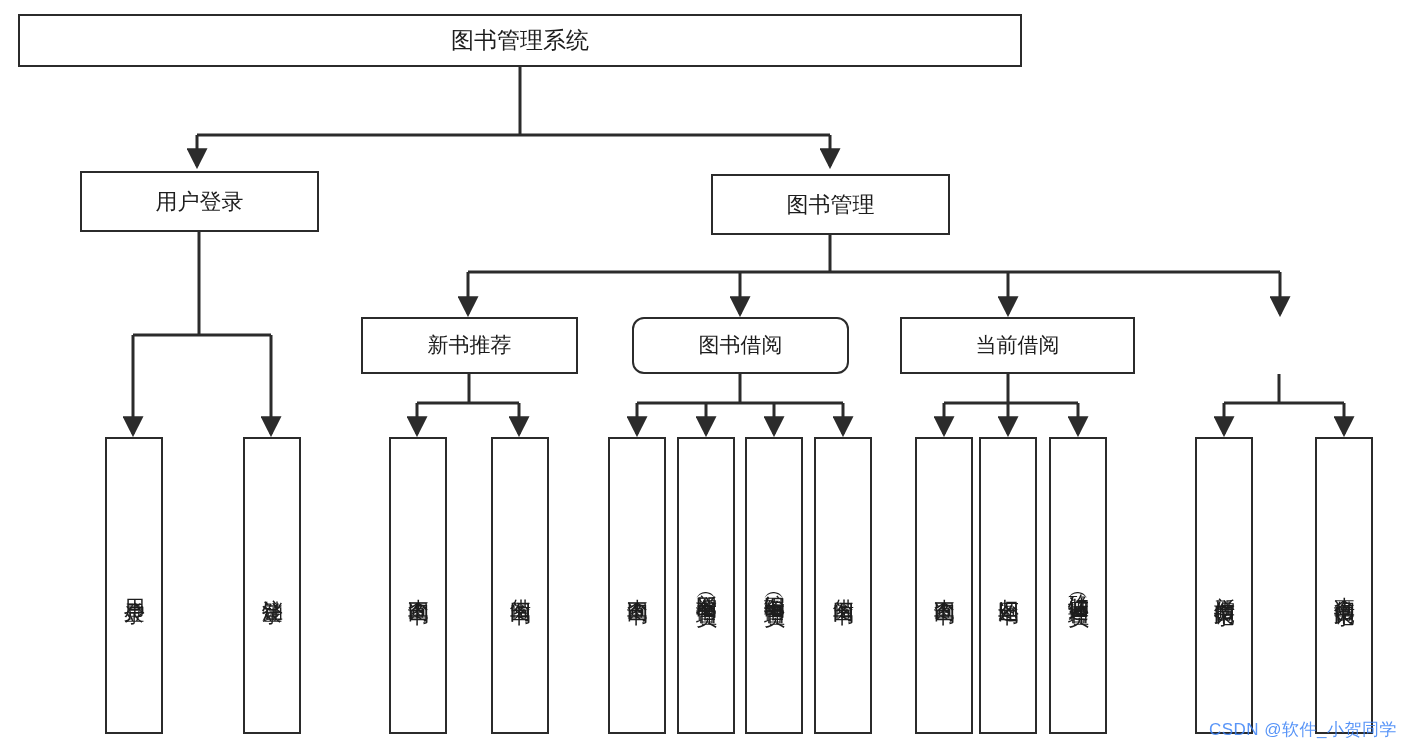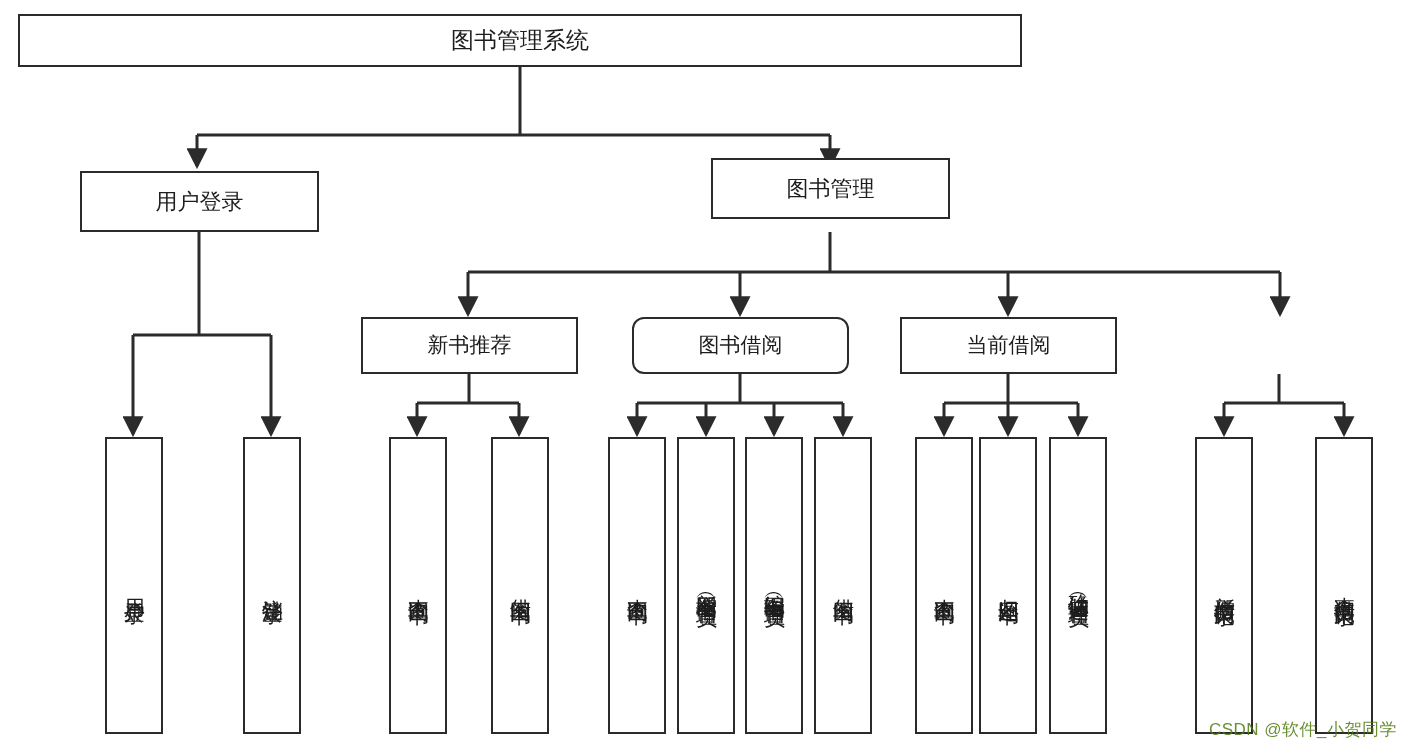--- a/index.html
+++ b/index.html
@@ -57,21 +57,21 @@
     text-orientation: upright;
     letter-spacing: 2px;
     white-space: nowrap;
     text-align: center;
   }
   #watermark {
     position: absolute;
     right: 8px;
     bottom: 6px;
     font-size: 17px;
-    color: #4d7c0f;
+    color: #3b82f6;
     letter-spacing: 0.5px;
     white-space: nowrap;
     opacity: 0.85;
   }
 </style>
 </head>
 <body>
 
 <div id="diagram-root">
 
@@ -137,31 +137,31 @@
     </g>
   </svg>
 
   <div class="node root" style="left:18px; top:14px; width:1004px; height:53px;">
     <span class="node-label">图书管理系统</span>
   </div>
 
   <div class="node level2" style="left:80px; top:171px; width:239px; height:61px;">
     <span class="node-label">用户登录</span>
   </div>
-  <div class="node level2" style="left:711px; top:158px; width:239px; height:61px;">
+  <div class="node level2" style="left:711px; top:174px; width:239px; height:61px;">
     <span class="node-label">图书管理</span>
   </div>
 
   <div class="node level3" style="left:361px; top:317px; width:217px; height:57px;">
     <span class="node-label">新书推荐</span>
   </div>
   <div class="node level3" style="left:632px; top:317px; width:217px; height:57px;border-radius:12px;">
     <span class="node-label">图书借阅</span>
   </div>
-  <div class="node level3" style="left:900px; top:317px; width:217px; height:57px;">
+  <div class="node level3" style="left:900px; top:317px; width:235px; height:57px;">
     <span class="node-label">当前借阅</span>
   </div>
 
   <div class="node leaf" style="left:105px; top:437px; width:58px; height:297px;">
     <span class="node-label">用户登录</span>
   </div>
   <div class="node leaf" style="left:243px; top:437px; width:58px; height:297px;">
     <span class="node-label">注销登录</span>
   </div>
 

